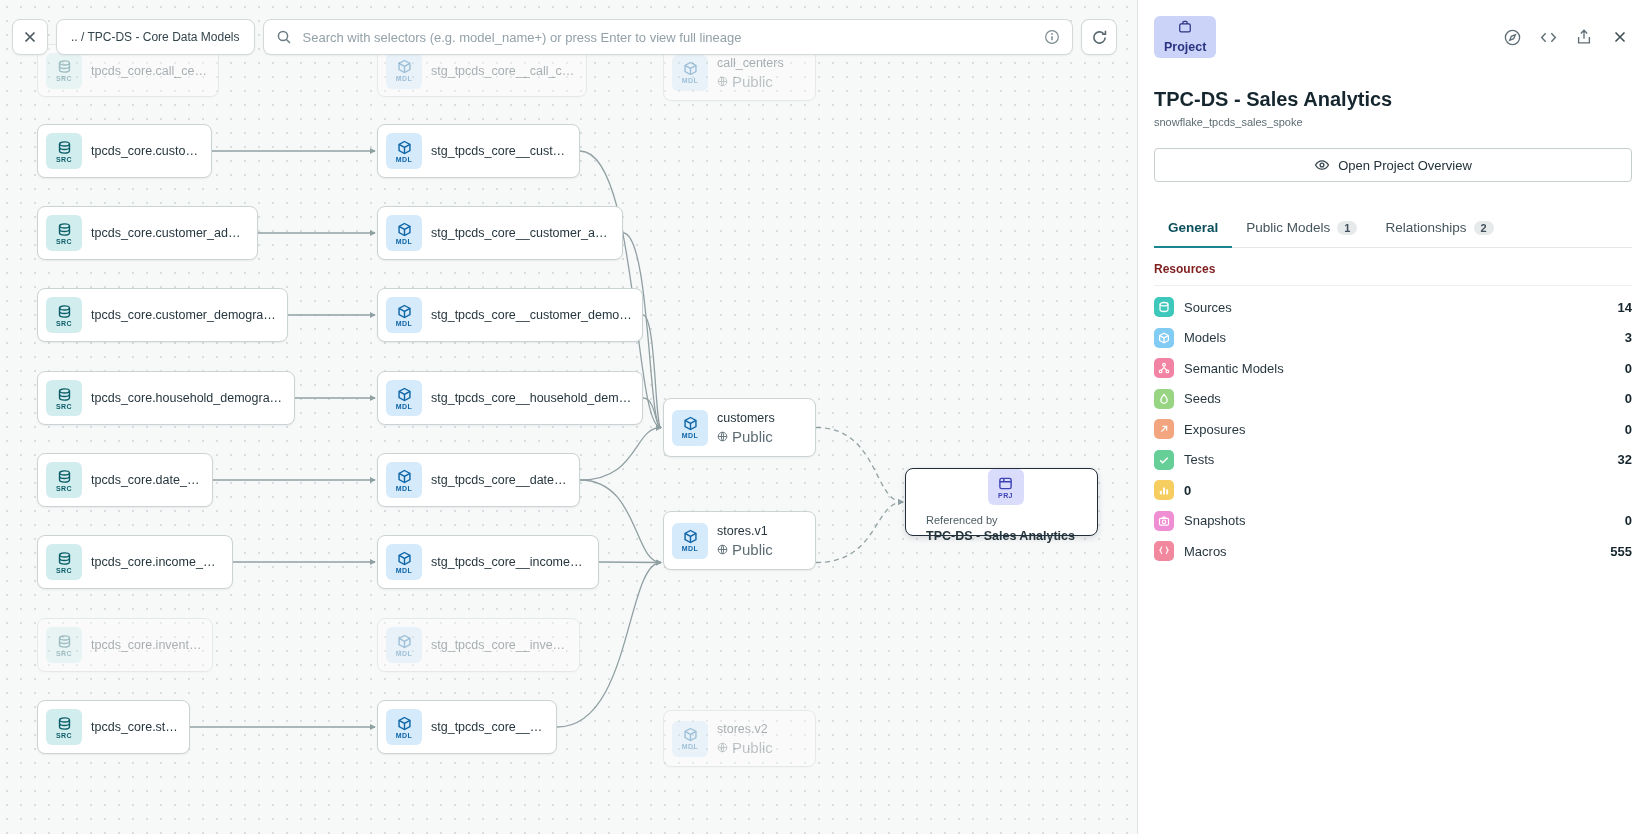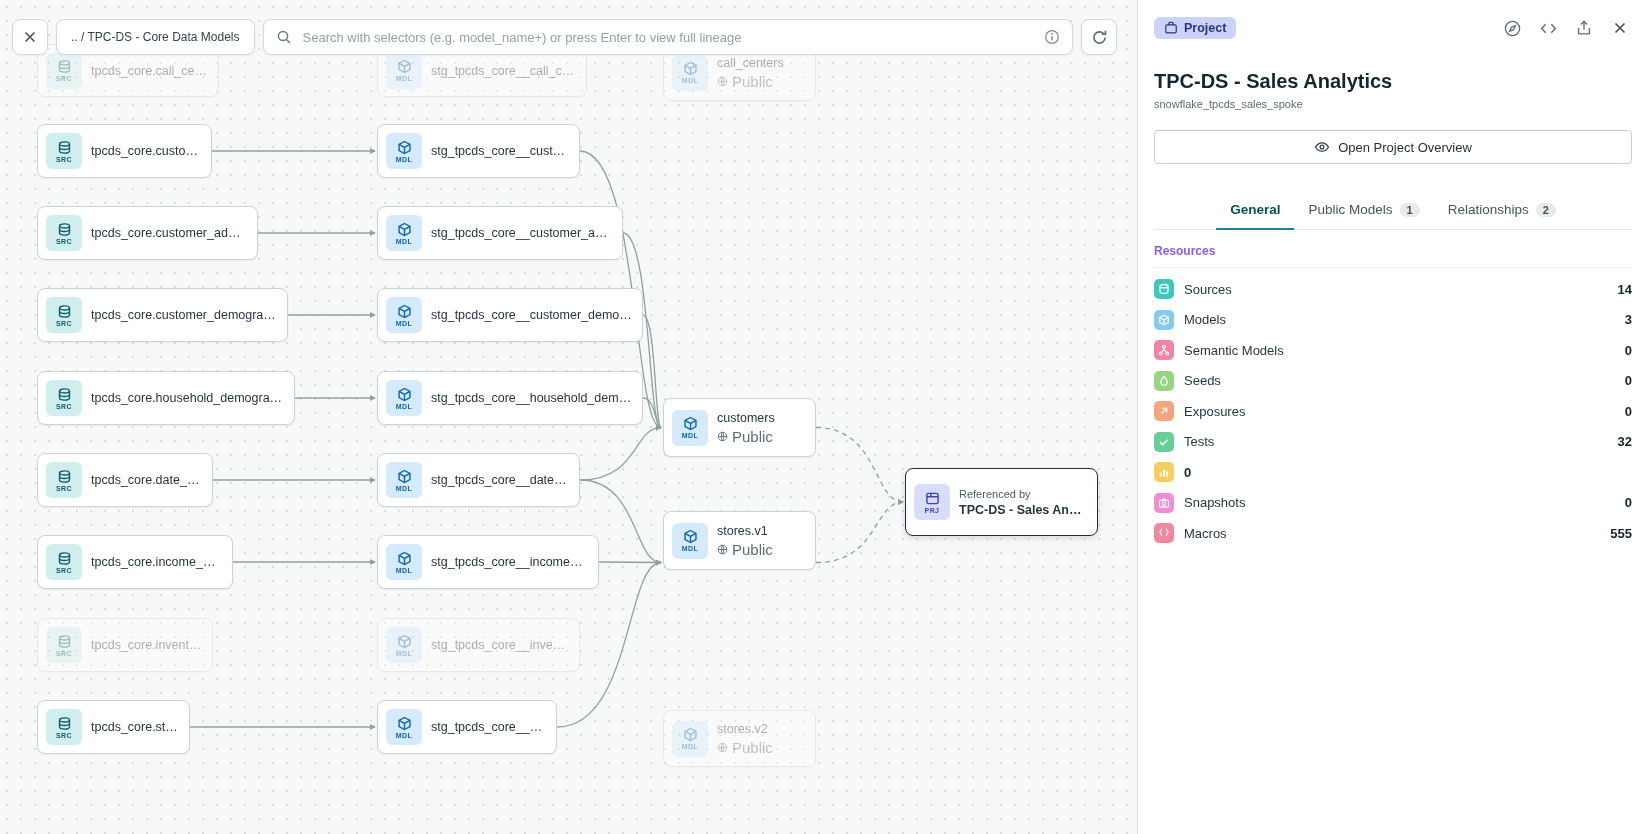--- a/index.html
+++ b/index.html
@@ -13,21 +13,21 @@
     background-size:14px 14px; border-right:1px solid #dfe3e3; overflow:hidden; }
   #edge-layer { position:absolute; left:0; top:0; z-index:1; }
   .edge { fill:none; stroke:#90a0a2; stroke-width:1.3px; }
   .edge.dashed { stroke-dasharray:5 4; }
   #graph-nodes { position:absolute; inset:0; z-index:2; }
 
   .gnode { position:absolute; display:flex; align-items:center; gap:9px; padding-left:8px;
     background:#fff; border:1px solid #ccd3d4; border-radius:8px;
     box-shadow:0 1px 2px rgba(16,24,40,.06); cursor:pointer; }
   .gnode.faded { opacity:.38; }
-  .gnode.selected { border:1.5px solid #212d39; box-shadow:0 2px 6px rgba(16,24,40,.14); }
+  .gnode.selected { border:1.5px solid #212d39; box-shadow:0 2px 6px rgba(16,24,40,.14);flex-direction:column; }
   .tile { width:36px; height:36px; border-radius:6px; flex:0 0 36px;
     display:flex; flex-direction:column; align-items:center; justify-content:center; gap:1px; }
   .tile-txt { font-size:7px; font-weight:bold; letter-spacing:.4px; line-height:1; }
   .kind-src .tile { background:#d2edee; color:#0b5e69; }
   .kind-mdl .tile { background:#d5eafb; color:#0e66a7; }
   .kind-prj .tile { background:#dadcfc; color:#3d43b4; }
   .nbody { display:flex; flex-direction:column; gap:3px; min-width:0; padding-right:10px; }
   .nlabel { font-size:12.5px; color:#26363e; white-space:nowrap; overflow:hidden; text-overflow:ellipsis; }
   .kind-prj .nlabel { font-weight:bold; }
   .nsub { display:flex; align-items:center; gap:4px; font-size:15px; color:#5d6c73; }
@@ -46,36 +46,36 @@
     background:#fff; border:1px solid #d3d8d9; border-radius:8px;
     box-shadow:0 1px 2px rgba(16,24,40,.05); }
   .searchbar input { flex:1; border:none; outline:none; font-size:13px; color:#33434b;
     font-family:"Liberation Sans", sans-serif; background:transparent; }
   .searchbar input::placeholder { color:#93a1a8; }
 
   
   .panel { width:510px; height:834px; background:#fff; padding:16px 16px 0; position:relative; }
   .panel-top { display:flex; align-items:center; justify-content:space-between; }
   .proj-badge { display:inline-flex; align-items:center; gap:6px; background:#ccd3f8;
-    color:#2b3380; border-radius:6px; padding:4px 10px; font-size:12.5px; font-weight:bold; }
+    color:#2b3380; border-radius:6px; padding:4px 10px; font-size:12.5px; font-weight:bold;flex-direction:column; }
   .panel-actions { display:flex; align-items:center; gap:12px; }
   .pa-btn { width:24px; height:24px; background:transparent; border:none; padding:0;
     display:flex; align-items:center; justify-content:center; cursor:pointer; }
   .panel h1 { margin:30px 0 5px; font-size:20px; font-weight:bold; color:#15262e; }
   .subtitle { font-size:11px; color:#5d6c73; margin-bottom:20px; }
   .overview-btn { width:100%; height:34px; background:#fff; border:1px solid #c6cdcf; border-radius:4px;
     display:flex; align-items:center; justify-content:center; gap:8px; font-size:13px; color:#243239;
     font-family:"Liberation Sans", sans-serif; cursor:pointer; margin-bottom:30px; }
-  .tabs { display:flex; justify-content:center; border-bottom:1px solid #e3e7e7; }
+  .tabs { display:flex; justify-content:flex-start; border-bottom:1px solid #e3e7e7; }
   .tab { padding:8px 14px 11px; font-size:13.5px; color:#45555c; display:flex; align-items:center;
     gap:7px; cursor:pointer; border-bottom:2px solid transparent; margin-bottom:-1px; }
   .tab.active { color:#0c4f5c; font-weight:bold; border-bottom:2px solid #1a8493; }
   .pill { background:#e7eaeb; border-radius:10px; padding:1px 7px; font-size:11px; color:#41505a;
     font-weight:bold; }
-  .res-header { margin-top:14px; padding-bottom:9px; font-size:12px; font-weight:bold; color:#8b5cf6;
+  .res-header { margin-top:14px; padding-bottom:9px; font-size:12px; font-weight:bold; color:#7f1d1d;
     border-bottom:1px solid #edf0f0; }
   .res-list { margin-top:6px; }
   .res-row { display:flex; align-items:center; height:30.5px; }
   .res-ico { width:20px; height:20px; border-radius:5px; display:flex; align-items:center;
     justify-content:center; margin-right:10px; flex:0 0 20px; }
   .res-label { flex:1; font-size:13px; color:#273740; }
   .res-count { font-size:13px; font-weight:bold; color:#15262e; }
 </style>
 </head>
 <body>

